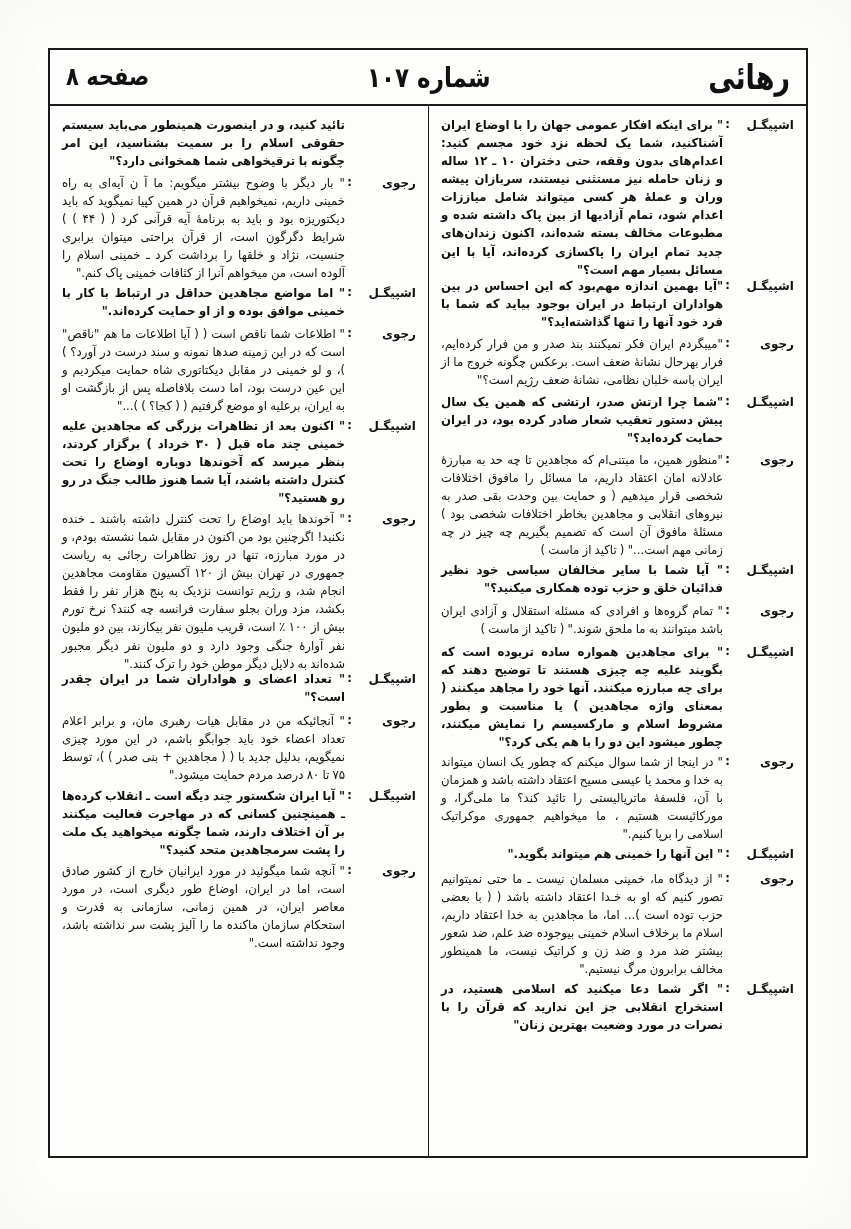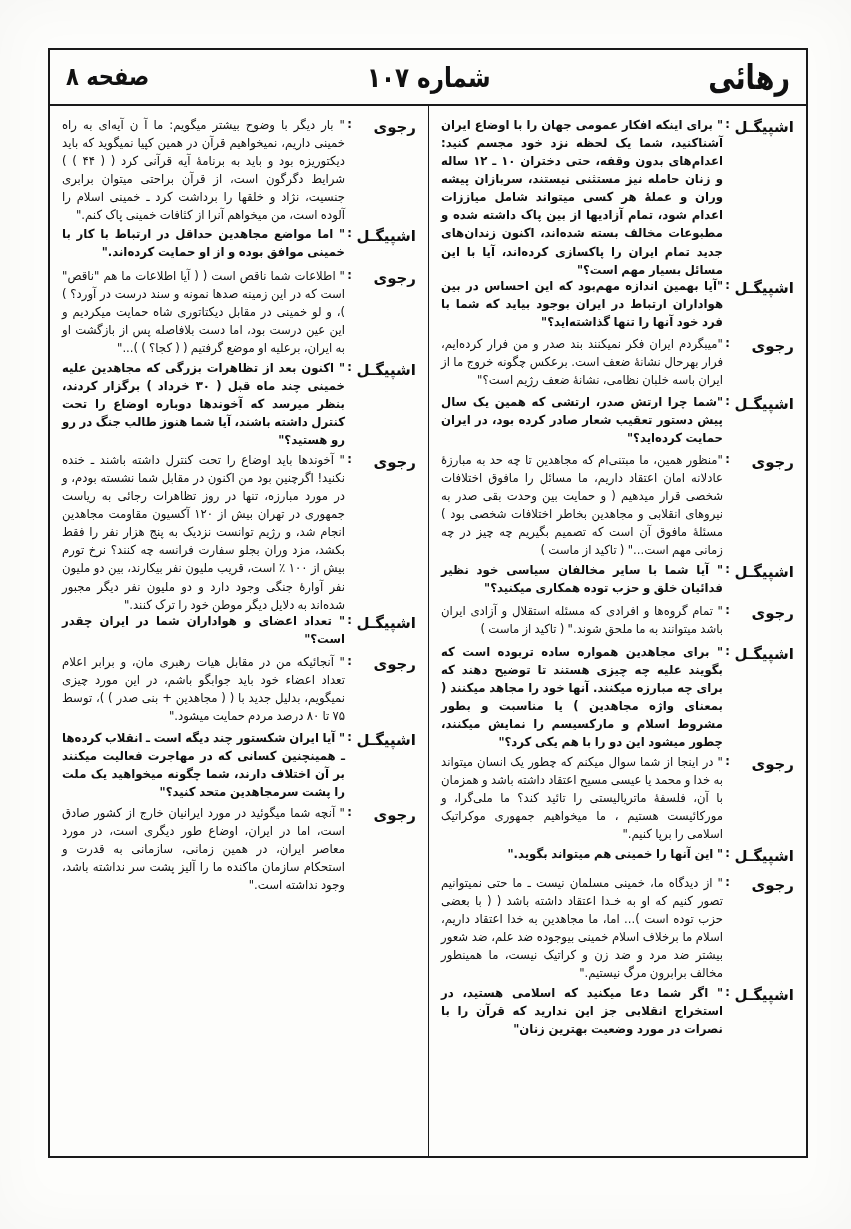--- a/index.html
+++ b/index.html
@@ -83,21 +83,21 @@
     border-left: 1.5px solid #1a1a1a;
   }
   .qa {
     display: flex;
     flex-direction: row;
     align-items: flex-start;
     margin-bottom: 7px;
   }
   .spk {
     flex: 0 0 62px;
-    font-size: 15px;
+    font-size: 12px;
     font-weight: bold;
     color: #111;
     text-align: justify;
     text-align-last: justify;
     line-height: 1.42;
     padding-top: 1px;
     letter-spacing: 0.3px;
     white-space: nowrap;
     direction: rtl;
   }
@@ -202,20 +202,25 @@
         </div>
         <div class="qa">
           <div class="spk">اشپیگـل</div>
           <div class="colon">:</div>
           <div class="txt bold">" اگر شما دعا میکنید که اسلامی هستید، در استخراج انقلابی جز این ندارید که قرآن را با نصرات در مورد وضعیت بهترین زنان"</div>
         </div>
       </div>
 
       <div class="col left">
         <div class="qa">
+          <div class="spk"></div>
+          <div class="colon"></div>
+          <div class="txt bold">تائید کنید، و در اینصورت همینطور می‌باید سیستم حقوقی اسلام را بر سمیت بشناسید، این امر چگونه با ترقیخواهی شما همخوانی دارد؟"</div>
+        </div>
+        <div class="qa">
           <div class="spk">رجوی</div>
           <div class="colon">:</div>
           <div class="txt">" بار دیگر با وضوح بیشتر میگویم: ما آ ن آیه‌ای به راه خمینی داریم، نمیخواهیم قرآن در همین کپیا نمیگوید که باید دیکتوریزه بود و باید به برنامهٔ آیه قرآنی کرد ( ( ۴۴ ) ) شرایط دگرگون است، از قرآن براحتی میتوان برابری جنسیت، نژاد و خلقها را برداشت کرد ـ خمینی اسلام را آلوده است، من میخواهم آنرا از کثافات خمینی پاک کنم."</div>
         </div>
         <div class="qa">
           <div class="spk">اشپیگـل</div>
           <div class="colon">:</div>
           <div class="txt bold">" اما مواضع مجاهدین حداقل در ارتباط با کار با خمینی موافق بوده و از او حمایت کرده‌اند."</div>
         </div>
         <div class="qa">

